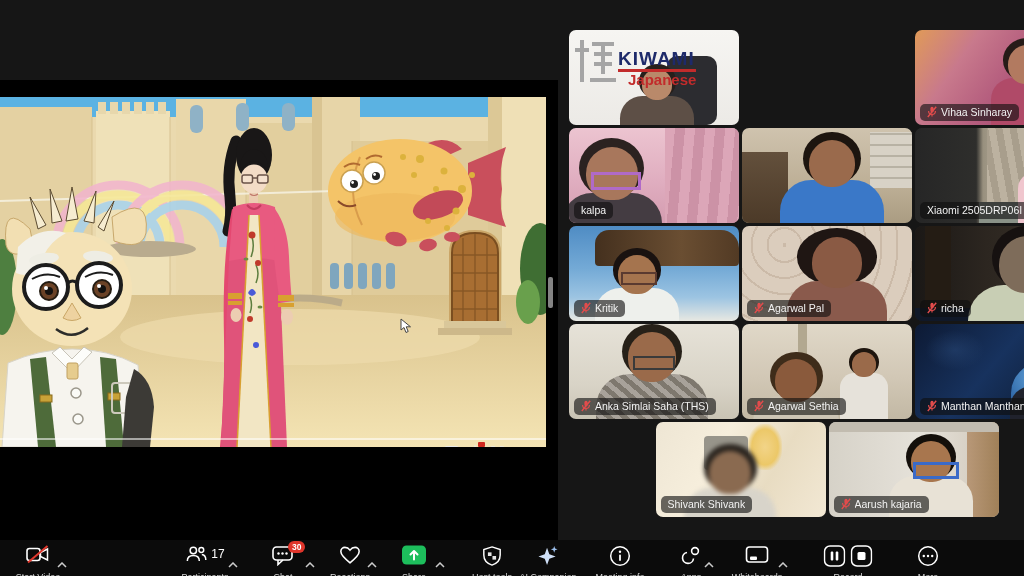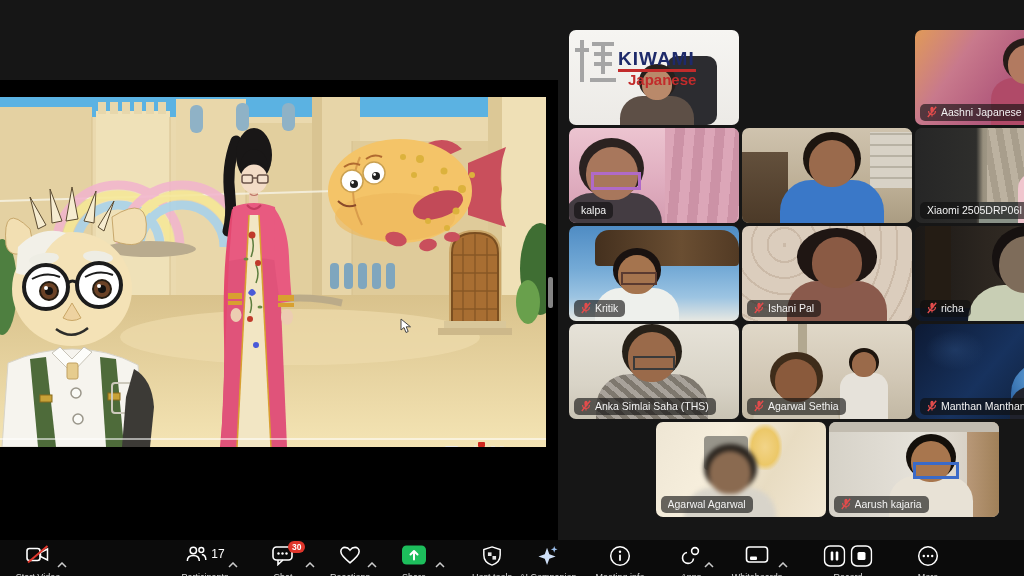--- a/index.html
+++ b/index.html
@@ -321,21 +321,21 @@
           <div style="left: 17px; top: 6.65px; width: 38px; height: 38.95px; background: rgb(178, 122, 96); border-radius: 50% 50% 46% 46%;"></div>
         </div>
       </div>
     <div class="name-pill">
       <svg class="mic-muted" width="10" height="12" viewBox="0 0 10 12">
         <rect x="3.4" y="0.8" width="3.2" height="5.6" rx="1.6" fill="#e24c4c"></rect>
         <path d="M1.6 5 Q1.6 8.4 5 8.4 Q8.4 8.4 8.4 5" fill="none" stroke="#e24c4c" stroke-width="1.2"></path>
         <line x1="5" y1="8.4" x2="5" y2="10.6" stroke="#e24c4c" stroke-width="1.2"></line>
         <line x1="0.8" y1="11" x2="9.2" y2="0.8" stroke="#e24c4c" stroke-width="1.4"></line>
       </svg>
-      <span class="pname">Aashni Japanese</span>
+      <span class="pname">Vihaa Sinharay</span>
     </div>
   </div>
     <div class="tile" style="left: 0px; top: 98px;">
     <div class="scene" style="background: linear-gradient(rgb(236, 196, 208) 0%, rgb(224, 174, 192) 55%, rgb(212, 156, 176) 100%);">
 
     <div class="accent" style="left: 96px; top: 0px; width: 74px; height: 95px; background: repeating-linear-gradient(95deg, rgb(220, 166, 184) 0px, rgb(220, 166, 184) 10px, rgb(204, 146, 166) 10px, rgb(204, 146, 166) 20px); border-radius: 0px;"></div>
         <div class="person" style="left: calc(25% - 50px); top: 10px; width: 100px; height: 85px;">
           <div style="left: 17.5px; top: 0px; width: 65px; height: 59.8px; background: rgb(43, 34, 32); border-radius: 50%;"></div>
           <div style="left: 0px; top: 54.6px; width: 100px; height: 40.4px; background: rgb(68, 60, 66); border-radius: 30px 30px 0px 0px;"></div>
           <div style="left: 24px; top: 9.1px; width: 52px; height: 53.3px; background: rgb(168, 119, 92); border-radius: 50% 50% 46% 46%;"></div>
@@ -403,21 +403,21 @@
           <div style="left: 25px; top: 8.75px; width: 50px; height: 51.25px; background: rgb(138, 90, 68); border-radius: 50% 50% 46% 46%;"></div>
         </div>
       </div>
     <div class="name-pill">
       <svg class="mic-muted" width="10" height="12" viewBox="0 0 10 12">
         <rect x="3.4" y="0.8" width="3.2" height="5.6" rx="1.6" fill="#e24c4c"></rect>
         <path d="M1.6 5 Q1.6 8.4 5 8.4 Q8.4 8.4 8.4 5" fill="none" stroke="#e24c4c" stroke-width="1.2"></path>
         <line x1="5" y1="8.4" x2="5" y2="10.6" stroke="#e24c4c" stroke-width="1.2"></line>
         <line x1="0.8" y1="11" x2="9.2" y2="0.8" stroke="#e24c4c" stroke-width="1.4"></line>
       </svg>
-      <span class="pname">Ishani Pal</span>
+      <span class="pname">Agarwal Pal</span>
     </div>
   </div>
     <div class="tile" style="left: 346px; top: 196px;">
     <div class="scene" style="background: linear-gradient(90deg, rgb(27, 24, 22) 0%, rgb(44, 38, 32) 42%, rgb(60, 52, 42) 100%);">
 
     <div class="accent" style="left: 10px; top: 0px; width: 26px; height: 95px; background: rgb(36, 28, 20); border-radius: 0px;"></div>
         <div class="accent" style="left: 0px; top: 82px; width: 170px; height: 13px; background: rgb(16, 24, 40); border-radius: 0px;"></div>
         <div class="person" style="left: calc(66% - 59px); top: 0px; width: 118px; height: 95px;">
           <div style="left: 24px; top: 0px; width: 70px; height: 64.4px; background: rgb(22, 17, 16); border-radius: 50%;"></div>
           <div style="left: 0px; top: 58.8px; width: 118px; height: 46.2px; background: rgb(200, 206, 180); border-radius: 35.4px 35.4px 0px 0px;"></div>
@@ -504,21 +504,21 @@
     <div class="accent" style="left: 92px; top: 2px; width: 34px; height: 46px; background: radial-gradient(rgb(242, 212, 136), rgb(236, 200, 104) 55%, transparent 75%); border-radius: 0px;"></div>
         <div class="accent" style="left: 48px; top: 14px; width: 44px; height: 34px; background: rgb(151, 148, 138); border-radius: 4px;"></div>
         <div class="person" style="left: calc(44% - 46px); top: 22px; width: 92px; height: 73px; filter: blur(2px);">
           <div style="left: 19.75px; top: 0px; width: 52.5px; height: 48.3px; background: rgb(44, 38, 32); border-radius: 50%;"></div>
           <div style="left: 0px; top: 44.1px; width: 92px; height: 38.9px; background: rgb(216, 212, 202); border-radius: 27.6px 27.6px 0px 0px;"></div>
           <div style="left: 25px; top: 7.35px; width: 42px; height: 43.05px; background: rgb(138, 106, 80); border-radius: 50% 50% 46% 46%;"></div>
         </div>
       </div>
     <div class="name-pill">
 
-      <span class="pname">Agarwal Agarwal</span>
+      <span class="pname">Shivank Shivank</span>
     </div>
   </div>
     <div class="tile" style="left: 259.5px; top: 392px;">
     <div class="scene" style="background: linear-gradient(90deg, rgb(214, 210, 200) 0%, rgb(230, 226, 218) 55%, rgb(207, 198, 184) 100%);">
 
     <div class="accent" style="left: 138px; top: 0px; width: 32px; height: 95px; background: linear-gradient(90deg, rgb(184, 152, 120), rgb(160, 128, 88)); border-radius: 0px;"></div>
         <div class="accent" style="left: 0px; top: 0px; width: 170px; height: 10px; background: rgb(194, 188, 176); border-radius: 0px;"></div>
         <div class="person" style="left: calc(60% - 42px); top: 12px; width: 84px; height: 83px;">
           <div style="left: 17px; top: 0px; width: 50px; height: 46px; background: rgb(20, 15, 10); border-radius: 50%;"></div>
           <div style="left: 0px; top: 42px; width: 84px; height: 51px; background: rgb(232, 226, 214); border-radius: 25.2px 25.2px 0px 0px;"></div>

